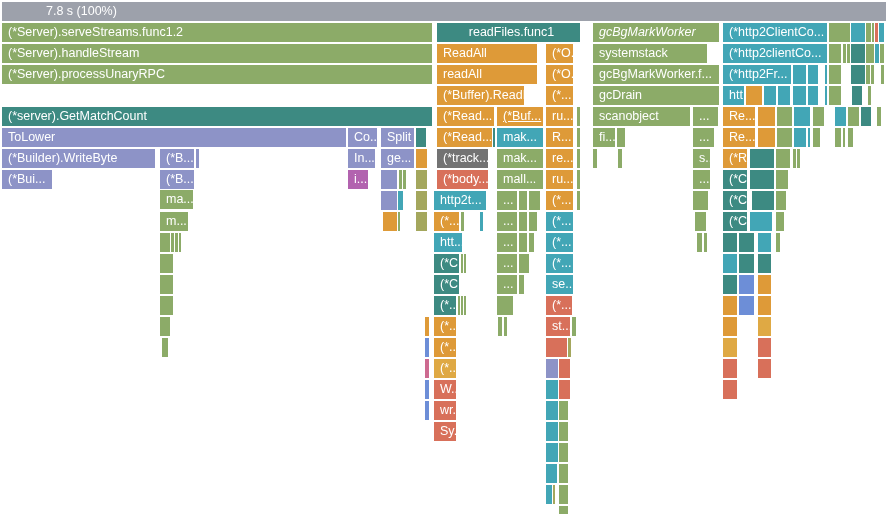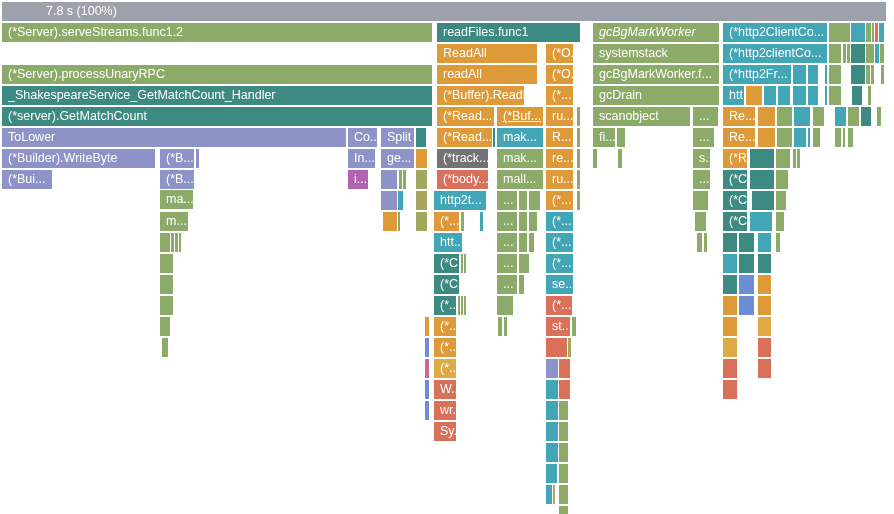--- a/index.html
+++ b/index.html
@@ -13,32 +13,33 @@
     padding-left:6px;cursor:pointer;
   }
   .cell.tiny{padding-left:0;}
 </style>
 </head>
 <body>
 
 <div class="stage" id="stage">
     <div class="cell" title="7.8 s (100%)" style="left: 2px; top: 2px; width: 884px; height: 19px; background: rgb(157, 161, 171); padding-left: 44px;">7.8 s (100%)</div>
     <div class="cell" title="(*Server).serveStreams.func1.2" style="left: 2px; top: 23px; width: 430px; height: 19px; background: rgb(140, 171, 104);">(*Server).serveStreams.func1.2</div>
-    <div class="cell" title="readFiles.func1" style="left: 437px; top: 23px; width: 143px; height: 19px; background: rgb(61, 138, 130);">readFiles.func1</div>
+    <div class="cell" title="readFiles.func1" style="left: 437px; top: 23px; width: 143px; height: 19px; background: rgb(61, 138, 130); text-align: center;">readFiles.func1</div>
     <div class="cell" title="gcBgMarkWorker" style="left: 593px; top: 23px; width: 126px; height: 19px; background: rgb(140, 171, 104); font-style: italic;">gcBgMarkWorker</div>
     <div class="cell" title="(*http2ClientCo..." style="left: 723px; top: 23px; width: 104px; height: 19px; background: rgb(66, 166, 182);">(*http2ClientCo...</div>
     <div class="cell" style="left: 829px; top: 23px; width: 21px; height: 19px; background: rgb(140, 171, 104);"></div>
     <div class="cell" style="left: 851px; top: 23px; width: 14px; height: 19px; background: rgb(66, 166, 182);"></div>
     <div class="cell tiny" style="left: 866px; top: 23px; width: 5px; height: 19px; background: rgb(140, 171, 104);"></div>
     <div class="cell tiny" style="left: 872px; top: 23px; width: 2px; height: 19px; background: rgb(140, 171, 104);"></div>
     <div class="cell tiny" style="left: 875px; top: 23px; width: 3px; height: 19px; background: rgb(216, 112, 90);"></div>
     <div class="cell tiny" style="left: 879px; top: 23px; width: 5px; height: 19px; background: rgb(66, 166, 182);"></div>
+    <div class="cell" title="(*Server).handleStream" style="left: 2px; top: 44px; width: 430px; height: 19px; background: rgb(140, 171, 104);">(*Server).handleStream</div>
     <div class="cell" title="ReadAll" style="left: 437px; top: 44px; width: 100px; height: 19px; background: rgb(222, 154, 56);">ReadAll</div>
     <div class="cell" title="(*O..." style="left: 546px; top: 44px; width: 27px; height: 19px; background: rgb(222, 154, 56);">(*O...</div>
-    <div class="cell" title="systemstack" style="left: 593px; top: 44px; width: 126px; height: 19px; background: rgb(140, 171, 104);">systemstack</div>
+    <div class="cell" title="systemstack" style="left: 593px; top: 44px; width: 114px; height: 19px; background: rgb(140, 171, 104);">systemstack</div>
     <div class="cell" title="(*http2clientCo..." style="left: 723px; top: 44px; width: 104px; height: 19px; background: rgb(66, 166, 182);">(*http2clientCo...</div>
     <div class="cell tiny" style="left: 829px; top: 44px; width: 12px; height: 19px; background: rgb(140, 171, 104);"></div>
     <div class="cell tiny" style="left: 843px; top: 44px; width: 3px; height: 19px; background: rgb(140, 171, 104);"></div>
     <div class="cell tiny" style="left: 847px; top: 44px; width: 3px; height: 19px; background: rgb(140, 171, 104);"></div>
     <div class="cell" style="left: 851px; top: 44px; width: 14px; height: 19px; background: rgb(61, 138, 130);"></div>
     <div class="cell tiny" style="left: 866px; top: 44px; width: 8px; height: 19px; background: rgb(140, 171, 104);"></div>
     <div class="cell tiny" style="left: 875px; top: 44px; width: 4px; height: 19px; background: rgb(66, 166, 182);"></div>
     <div class="cell tiny" style="left: 880px; top: 44px; width: 4px; height: 19px; background: rgb(140, 171, 104);"></div>
     <div class="cell" title="(*Server).processUnaryRPC" style="left: 2px; top: 65px; width: 430px; height: 19px; background: rgb(140, 171, 104);">(*Server).processUnaryRPC</div>
     <div class="cell" title="readAll" style="left: 437px; top: 65px; width: 100px; height: 19px; background: rgb(222, 154, 56);">readAll</div>
@@ -46,21 +47,20 @@
     <div class="cell" title="gcBgMarkWorker.f..." style="left: 593px; top: 65px; width: 126px; height: 19px; background: rgb(140, 171, 104);">gcBgMarkWorker.f...</div>
     <div class="cell" title="(*http2Fr..." style="left: 723px; top: 65px; width: 68px; height: 19px; background: rgb(66, 166, 182);">(*http2Fr...</div>
     <div class="cell tiny" style="left: 793px; top: 65px; width: 13px; height: 19px; background: rgb(66, 166, 182);"></div>
     <div class="cell tiny" style="left: 808px; top: 65px; width: 10px; height: 19px; background: rgb(66, 166, 182);"></div>
     <div class="cell tiny" style="left: 825px; top: 65px; width: 2px; height: 19px; background: rgb(66, 166, 182);"></div>
     <div class="cell tiny" style="left: 829px; top: 65px; width: 12px; height: 19px; background: rgb(140, 171, 104);"></div>
     <div class="cell" style="left: 851px; top: 65px; width: 14px; height: 19px; background: rgb(61, 138, 130);"></div>
     <div class="cell tiny" style="left: 866px; top: 65px; width: 4px; height: 19px; background: rgb(140, 171, 104);"></div>
     <div class="cell tiny" style="left: 871px; top: 65px; width: 3px; height: 19px; background: rgb(140, 171, 104);"></div>
     <div class="cell tiny" style="left: 881px; top: 65px; width: 3px; height: 19px; background: rgb(140, 171, 104);"></div>
-    <div class="cell" title="_ShakespeareService_GetMatchCount_Handler" style="left: 2px; top: 86px; width: 430px; height: 19px; background: rgb(61, 138, 130);">_ShakespeareService_GetMatchCount_Handler</div>
     <div class="cell" title="(*Buffer).ReadF..." style="left: 437px; top: 86px; width: 87px; height: 19px; background: rgb(222, 154, 56);">(*Buffer).ReadF...</div>
     <div class="cell" title="(*..." style="left: 546px; top: 86px; width: 27px; height: 19px; background: rgb(222, 154, 56);">(*...</div>
     <div class="cell" title="gcDrain" style="left: 593px; top: 86px; width: 126px; height: 19px; background: rgb(140, 171, 104);">gcDrain</div>
     <div class="cell" title="htt..." style="left: 723px; top: 86px; width: 21px; height: 19px; background: rgb(66, 166, 182);">htt...</div>
     <div class="cell" style="left: 746px; top: 86px; width: 16px; height: 19px; background: rgb(222, 154, 56);"></div>
     <div class="cell tiny" style="left: 764px; top: 86px; width: 12px; height: 19px; background: rgb(66, 166, 182);"></div>
     <div class="cell tiny" style="left: 778px; top: 86px; width: 12px; height: 19px; background: rgb(66, 166, 182);"></div>
     <div class="cell tiny" style="left: 793px; top: 86px; width: 13px; height: 19px; background: rgb(66, 166, 182);"></div>
     <div class="cell tiny" style="left: 808px; top: 86px; width: 10px; height: 19px; background: rgb(66, 166, 182);"></div>
     <div class="cell tiny" style="left: 825px; top: 86px; width: 2px; height: 19px; background: rgb(66, 166, 182);"></div>

